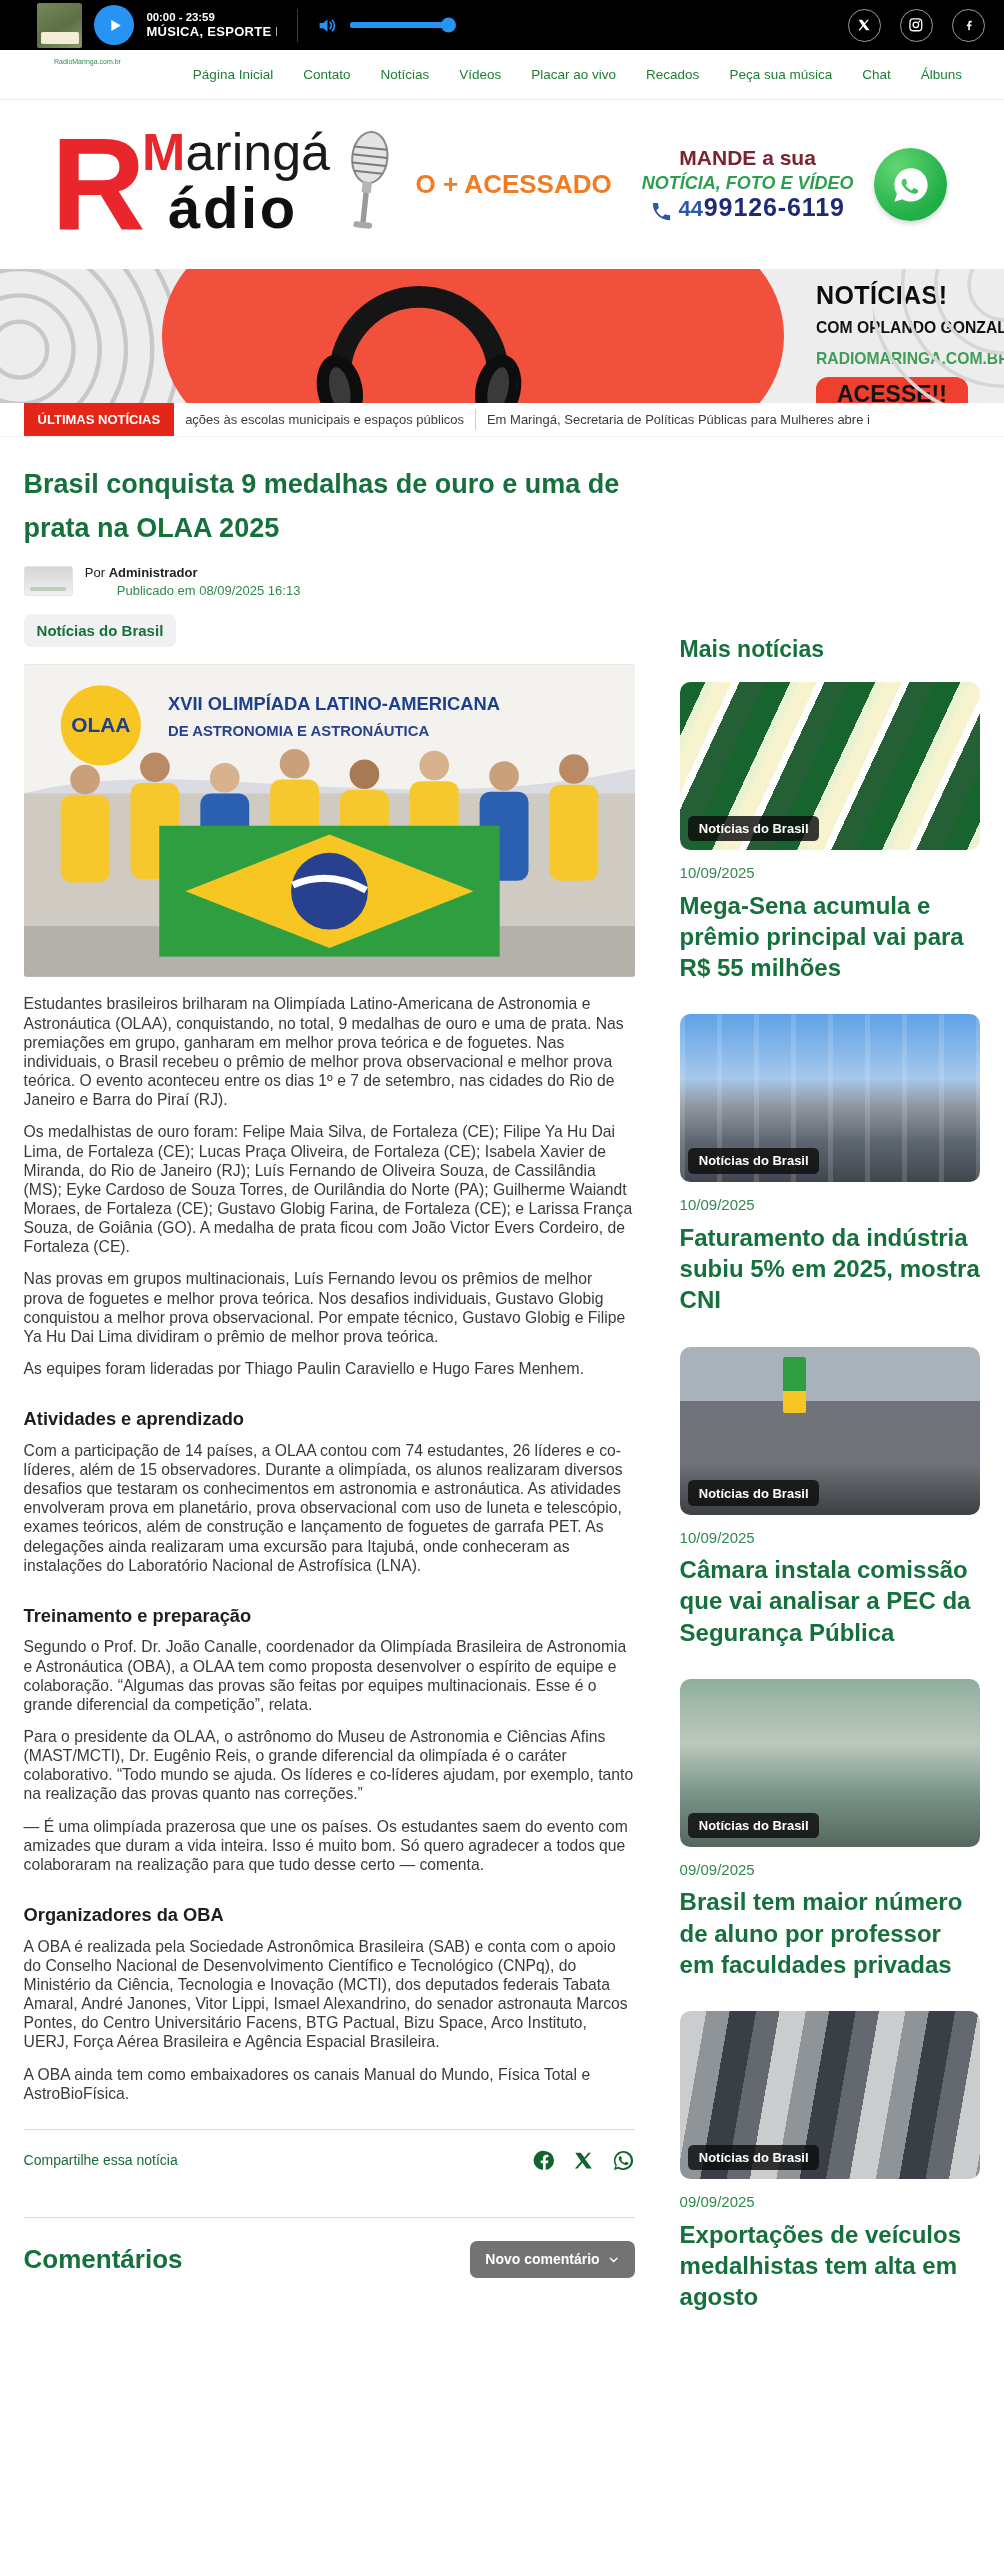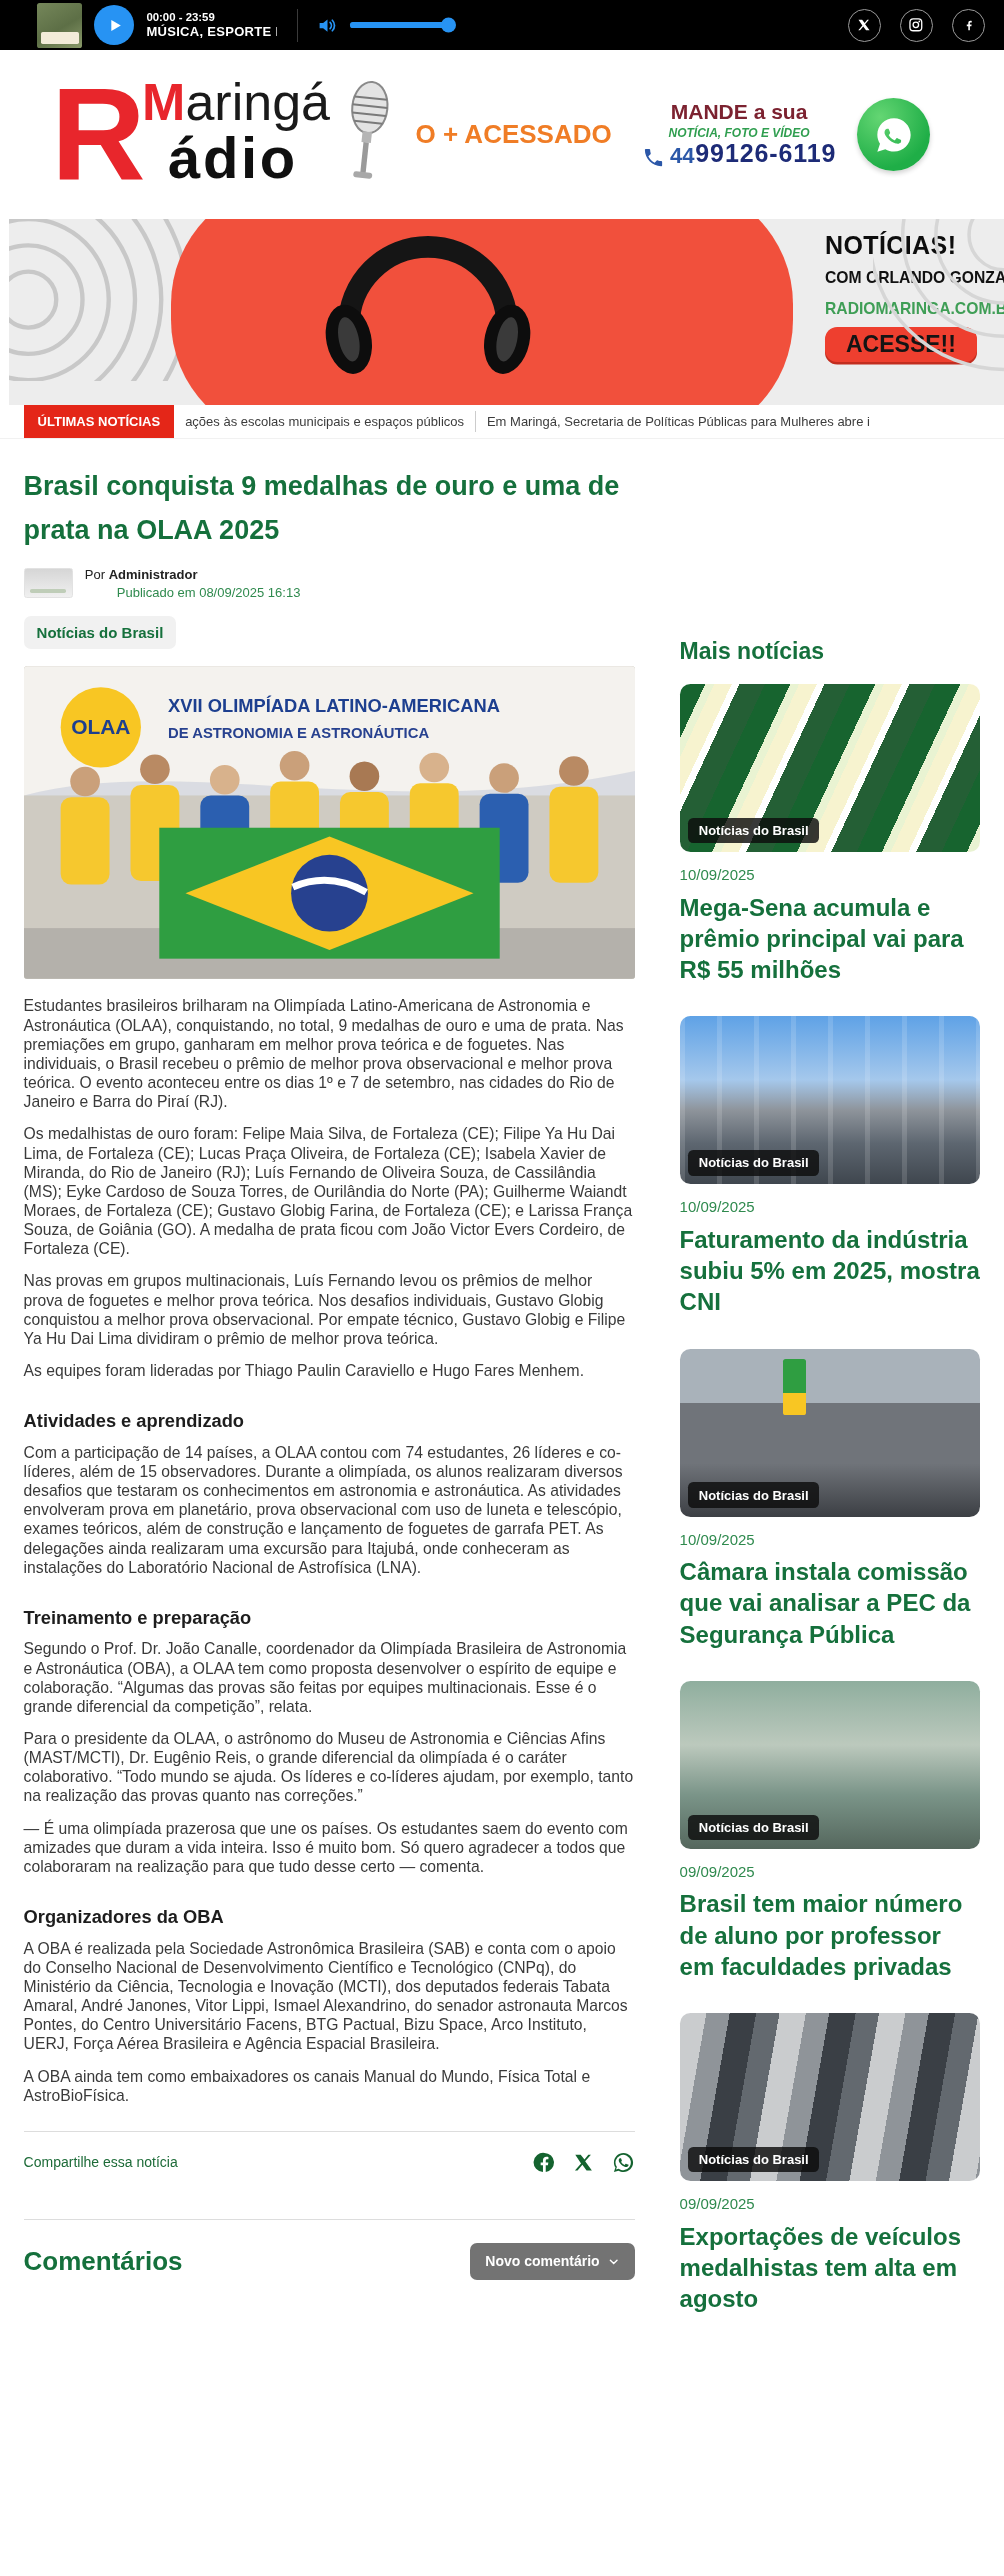--- a/index.html
+++ b/index.html
@@ -32,28 +32,28 @@
   .logo{display:flex;align-items:center;cursor:pointer;}
   .logo-r{font-size:131px;font-weight:700;color:#e8262c;line-height:.78;letter-spacing:-5.2px;}
   .logo-words{display:flex;flex-direction:column;margin-left:1.7px;}
   .logo-maringa{font-size:52px;color:#1a1a1a;line-height:.95;letter-spacing:0;}
   .logo-maringa .red{color:#e8262c;font-weight:700;}
   .logo-radio{font-size:58px;font-weight:700;color:#101010;margin:-3.5px 0 0 26px;letter-spacing:2.6px;}
   .mic{margin-left:10.5px;transform:rotate(6deg);}
   .tagline{font-size:26px;font-weight:800;color:#f07d26;margin-left:21px;white-space:nowrap;}
   .cta{margin-left:30px;text-align:center;flex-shrink:0;}
   .cta1{color:#7c2230;font-weight:800;font-size:21px;}
-  .cta2{color:#2f9e4f;font-weight:800;font-style:italic;font-size:12px;margin-top:2.6px;white-space:nowrap;}
+  .cta2{color:#2f9e4f;font-weight:800;font-style:italic;font-size:18px;margin-top:2.6px;white-space:nowrap;}
   .phone-row{display:flex;align-items:flex-start;justify-content:center;margin-top:0.9px;}
   .phone-ddd{font-size:22px;font-weight:800;color:#2b57a8;margin:1.7px 0.9px 0 5.2px;}
   .phone-num{font-size:25px;font-weight:800;color:#1d2b77;letter-spacing:0.9px;line-height:1;}
   .wa-badge{margin-left:21px;width:73px;height:73px;border-radius:50%;background:radial-gradient(circle at 32% 26%,#64d673,#1fae47 70%);display:flex;align-items:center;justify-content:center;cursor:pointer;flex-shrink:0;box-shadow:0 2.6px 5.2px rgba(0,0,0,.18);}
 
   
-  .banner{height:186px;background:#ededed;position:relative;overflow:hidden;margin-left:9px;}
+  .banner{height:134px;background:#ededed;position:relative;overflow:hidden;}
   .arcs{position:absolute;top:0;left:0;pointer-events:none;}
   .arcs.right{left:auto;right:0;}
   .red-blob{position:absolute;left:162px;top:-37px;bottom:-37px;width:622px;background:#f1503c;border-radius:122px;}
   .headphones{position:absolute;left:288px;top:7px;}
   .banner-text{position:absolute;left:816px;top:12.2px;width:179px;}
   .b1{font-size:25px;font-weight:900;color:#0d0d0d;letter-spacing:0.4px;}
   .b2{font-size:15.7px;color:#111;margin-top:8.7px;font-weight:600;white-space:nowrap;}
   .b3{font-size:15.7px;font-weight:800;color:#3f9e56;margin-top:13px;white-space:nowrap;}
   .b-btn{margin-top:8.7px;background:#ee3f2f;border:none;border-radius:12.2px;padding:4.4px 21px;font-size:23px;font-weight:800;color:#141414;cursor:pointer;font-family:inherit;box-shadow:0 2.6px 0 #c22d1f;}
 
@@ -140,20 +140,34 @@
           <circle cx="17.3" cy="6.7" r="1.3" fill="#fff"></circle>
         </svg>
     </a>
     <a class="soc">
       <svg width="14" height="14" viewBox="0 0 24 24">
           <path d="M13.5 21v-7h2.6l.4-3h-3V9.1c0-.9.3-1.5 1.6-1.5H16.7V5c-.3 0-1.2-.1-2.2-.1-2.2 0-3.7 1.3-3.7 3.8V11H8.2v3h2.6v7h2.7z" fill="#fff"></path>
         </svg>
     </a>
   </header>
 
+  <nav class="navbar">
+    <span class="site-mini">RadioMaringa.com.br</span>
+    <div class="nav-links">
+      <a>Página Inicial</a>
+      <a>Contato</a>
+      <a>Notícias</a>
+      <a>Vídeos</a>
+      <a>Placar ao vivo</a>
+      <a>Recados</a>
+      <a>Peça sua música</a>
+      <a>Chat</a>
+      <a>Álbuns</a>
+    </div>
+  </nav>
 
   <section class="masthead">
     <div class="logo">
       <span class="logo-r">R</span>
       <span class="logo-words">
         <span class="logo-maringa"><b class="red">M</b><span>aringá</span></span>
         <span class="logo-radio">ádio</span>
       </span>
       <span class="mic">
         <svg width="54" height="122" viewBox="0 0 80 160">

